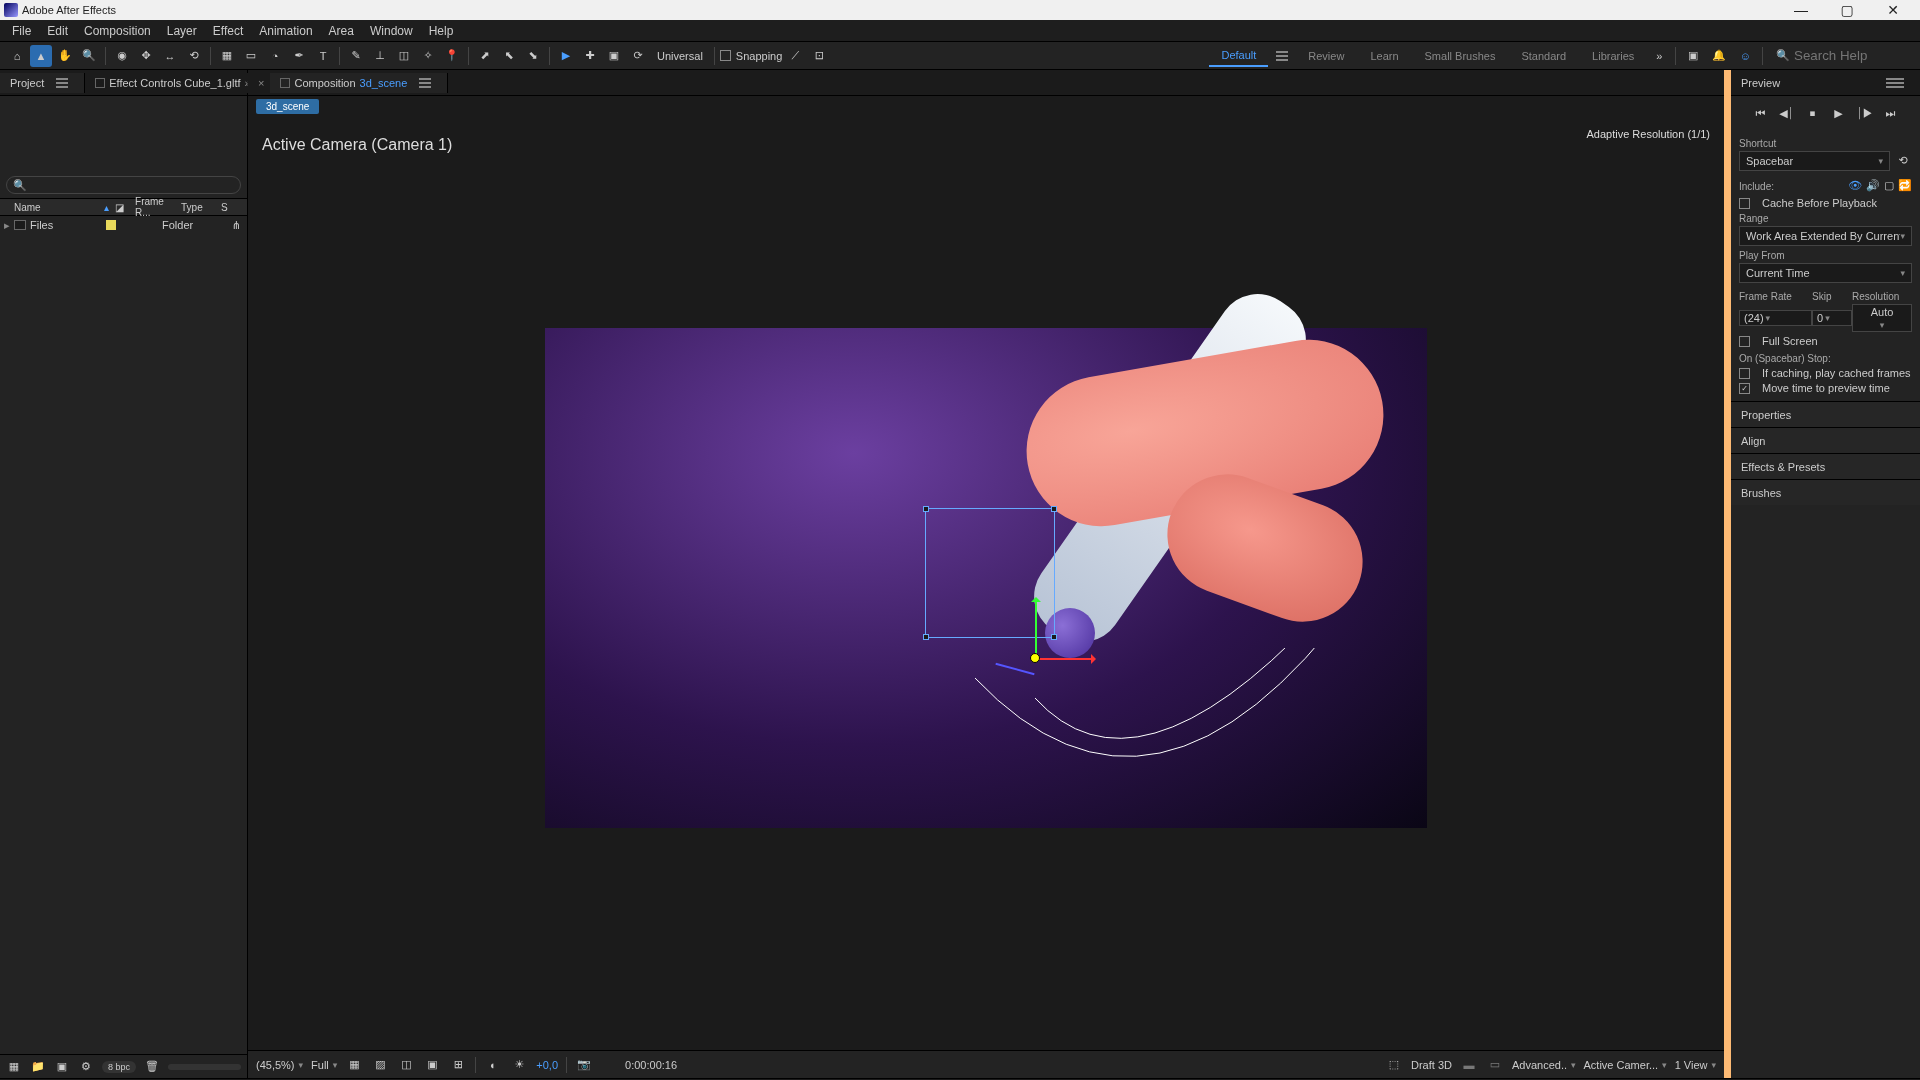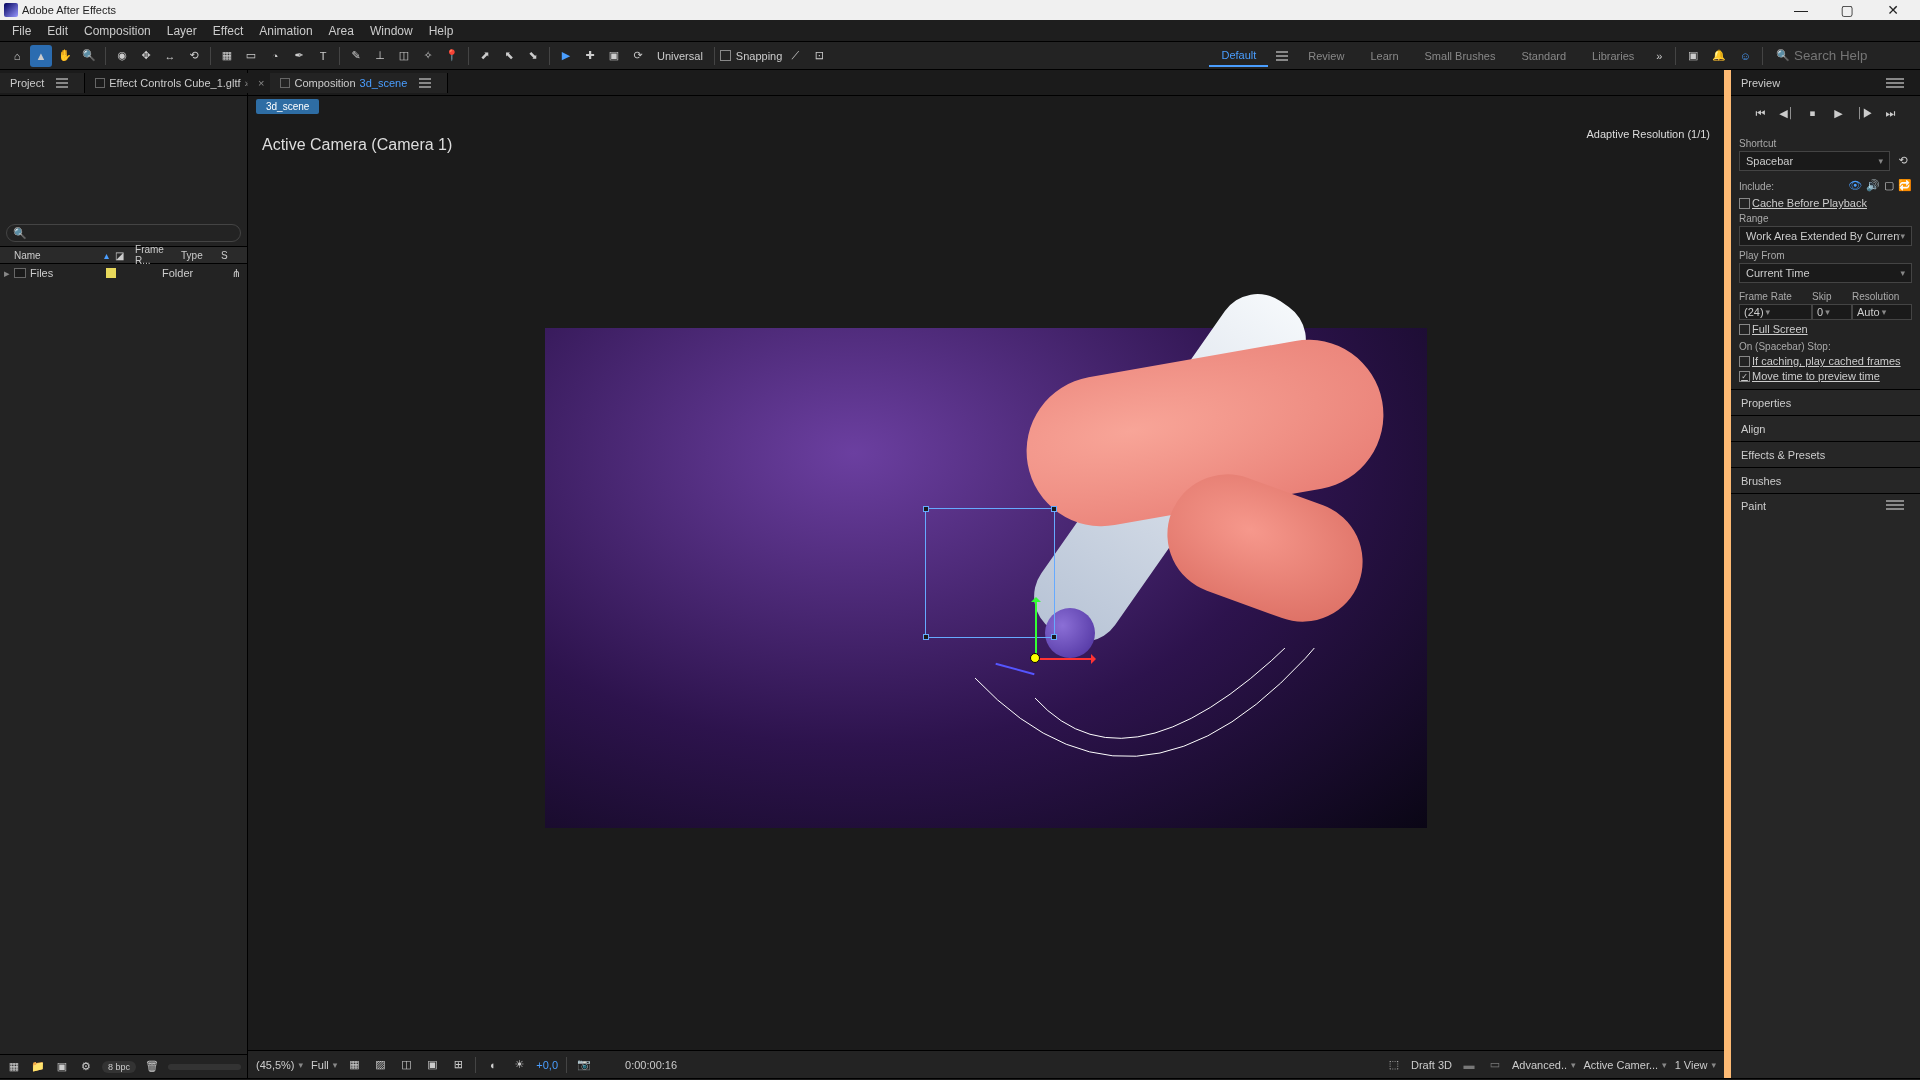--- a/index.html
+++ b/index.html
@@ -26,21 +26,21 @@
 .ws-btn { padding: 4px 12px; color: #888; cursor: pointer; }
 .ws-btn.active { color: #4a9eff; border-bottom: 2px solid #4a9eff; }
 .rt-icon { width: 24px; height: 24px; display: flex; align-items: center; justify-content: center; cursor: pointer; border-radius:3px; }
 .search-box { display: flex; align-items: center; gap: 4px; margin-left: 8px; }
 .search-input { background: transparent; border: none; color: #ccc; width: 120px; outline: none; }
 
 
 .main { display: flex; height: calc(1080px - 20px - 22px - 28px - 2px); }
 
 
-.left-col { width: 248px; background: #232323; display: flex; flex-direction: column; border-right: 1px solid #000; gap: 48px; }
+.left-col { width: 248px; background: #232323; display: flex; flex-direction: column; border-right: 1px solid #000; }
 .panel-tabs { display: flex; align-items: center; height: 26px; background: #1b1b1b; border-bottom:1px solid #000;}
 .panel-tab { padding: 4px 10px; display: flex; align-items: center; gap: 4px; border-right:1px solid #000;}
 .panel-tab.active { background: #232323; }
 .hamburger { width: 18px; display: flex; flex-direction: column; gap: 2px; cursor: pointer; margin-left:auto; margin-right:6px;}
 .hamburger span { height: 2px; background: #888; }
 
 .proj-body { flex: 1; padding: 0; }
 .proj-search { margin: 8px 6px 4px; height: 18px; border: 1px solid #444; border-radius: 9px; display: flex; align-items: center; padding: 0 6px; }
 .proj-headers { display: flex; height: 18px; background: #2a2a2a; font-size: 10px; align-items: center; padding-left: 14px; border-top:1px solid #000; border-bottom:1px solid #000;}
 .proj-col-name { width: 90px; }
@@ -89,21 +89,21 @@
 .blue-offset{color:#4a9eff;}
 
 
 .right-col { width: 196px; background: #232323; display: flex; flex-direction: column; border-left: 7px solid #fdba74; }
 .rp-tab { height: 26px; display: flex; align-items: center; padding: 0 10px; background: #1b1b1b; border-bottom:1px solid #000;}
 .transport { display: flex; justify-content: center; gap: 6px; padding: 8px 0; }
 .transport .tb { width: 20px; height: 18px; display:flex;align-items:center;justify-content:center; cursor:pointer;}
 .rp-section { padding: 4px 8px; }
 .rp-label { color: #aaa; font-size: 10px; margin: 4px 0 2px; }
 .rp-dd { height: 20px; background: #1a1a1a; border: 1px solid #444; display: flex; align-items: center; padding: 0 6px; justify-content: space-between; cursor:pointer;}
-.rp-row { display: flex; align-items: center; gap: 2px; margin: 3px 0; text-decoration: underline; }
+.rp-row { display: flex; align-items: center; gap: 12px; margin: 3px 0; }
 .rp-chk { width: 11px; height: 11px; border: 1px solid #888; display:flex;align-items:center;justify-content:center;font-size:8px;}
 .rp-chk.checked::after{content:'✓';color:#ccc;}
 .rp-inline { display:flex; gap:0; align-items:center;}
 .rp-inline .mini-dd{background:#1a1a1a;border:1px solid #444;padding:1px 4px;display:flex;align-items:center;gap:2px;}
 .rp-include{display:flex;justify-content:space-between;align-items:center;}
 .rp-include .icons{display:flex;gap:4px;}
 
 .rp-collapsed { height: 26px; display: flex; align-items: center; padding: 0 10px; border-top: 1px solid #000; cursor:pointer; background:#262626;}
 .rp-collapsed.last{flex:1;align-items:flex-start;padding-top:6px;}
 
@@ -398,21 +398,21 @@
       </div>
       <div class="rp-inline">
         <div class="mini-dd" style="flex:1;">
             <span>(24)</span>
             <span class="chev">▾</span>
           </div>
         <div class="mini-dd" style="width:40px;">
             <span>0</span>
             <span class="chev">▾</span>
           </div>
-        <div class="mini-dd" style="width:60px;">
+        <div class="mini-dd" style="width:60px;flex-direction:column;">
             <span>Auto</span>
             <span class="chev">▾</span>
           </div>
       </div>
       <div class="rp-row">
           <div class="rp-chk"></div>
           <span>Full Screen</span>
         </div>
       <div class="rp-label" style="margin-top:6px;">On (Spacebar) Stop:</div>
       <div class="rp-row">
@@ -429,28 +429,20 @@
       </div>
     <div class="rp-collapsed">
         <span>Align</span>
       </div>
     <div class="rp-collapsed">
         <span>Effects &amp; Presets</span>
       </div>
     <div class="rp-collapsed">
         <span>Brushes</span>
       </div>
-    <div class="rp-collapsed last">
-      <span>Paint</span>
-      <div class="hamburger">
-          <span></span>
-          <span></span>
-          <span></span>
-        </div>
-    </div>
   </div>
 </div>
 
 <div class="timeline">
   <div class="tl-tab-row">
     
   </div>
 
 </div>
 

